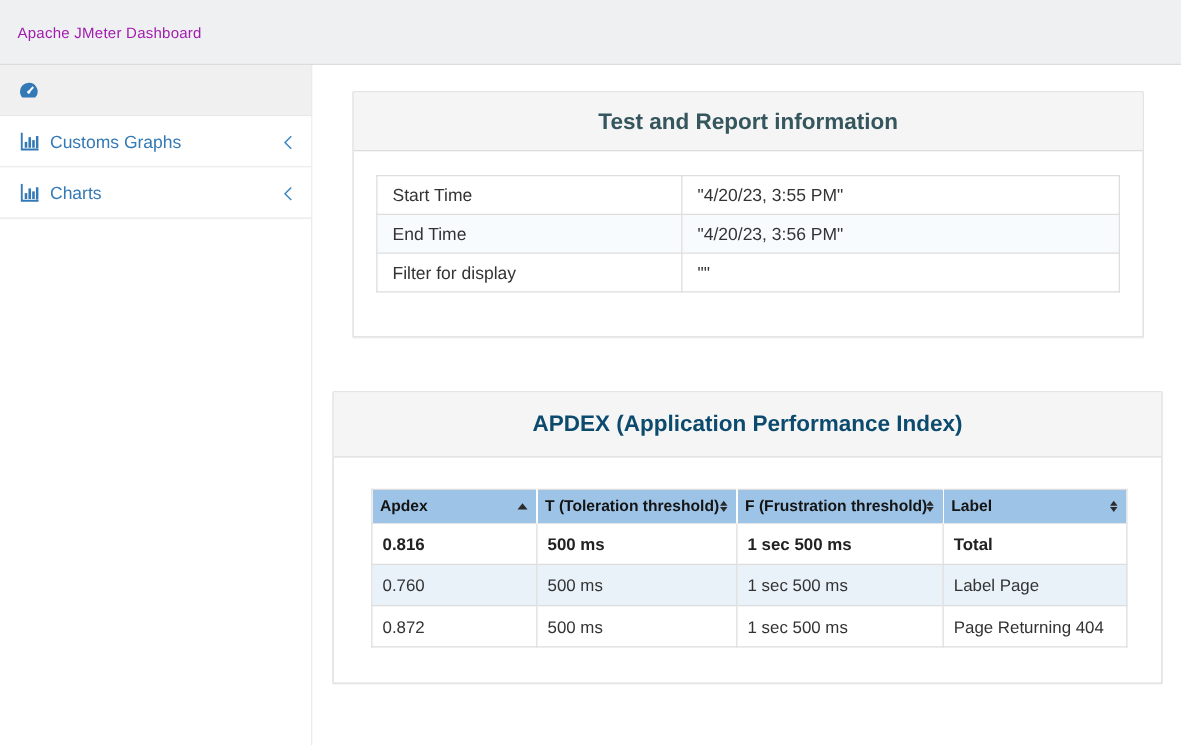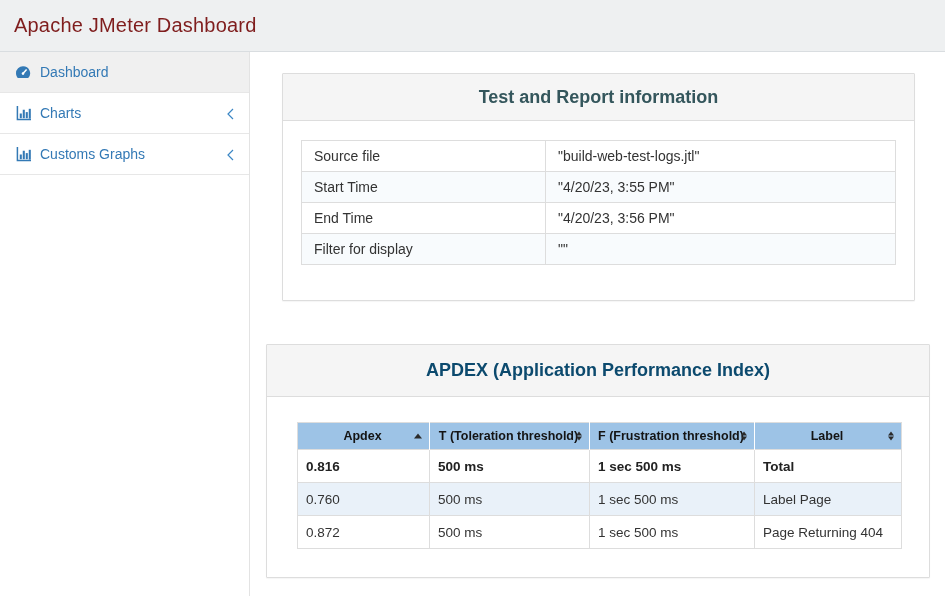--- a/index.html
+++ b/index.html
@@ -4,21 +4,21 @@
 <style>
   * { margin:0; padding:0; box-sizing:border-box; }
   html,body { width:945px; height:596px; overflow:hidden; background:#fff;
               font-family:"Liberation Sans", sans-serif; }
 
   
   .app-header {
     height:52px; background:#eef0f1; border-bottom:1px solid #d9dde0;
     display:flex; align-items:center; padding-left:14px;
   }
-  .app-header .title { font-size:20px; color:#7f1d1d; letter-spacing:.2px; }
+  .app-header .title { font-size:12px; color:#a21caf; letter-spacing:.2px; }
 
   
   .layout { display:flex; height:544px; }
   .sidebar { width:250px; flex:0 0 250px; background:#fff; border-right:1px solid #e3e3e3; }
   .main { flex:1; background:#fff; overflow:hidden; }
 
   
   .nav-item {
     height:41px; display:flex; align-items:center; gap:9px;
     padding:0 14px 0 15px; border-bottom:1px solid #e7e7e7;
@@ -58,21 +58,21 @@
   .apdex-panel { margin:43px 15px 0 16px; width:664px; }
   .apdex-panel .panel-heading { height:52px; }
   .apdex-panel .panel-title { color:#0c4a6e; }
   .apdex-panel .panel-body { padding:25px 30px 28px 30px; }
 
   .apdex-table { border:1px solid #ddd; table-layout:fixed; }
   .apdex-table col.c1 { width:132px; } .apdex-table col.c2 { width:160px; }
   .apdex-table col.c3 { width:165px; } .apdex-table col.c4 { width:147px; }
   .apdex-table th {
     background:#9dc3e6; height:27px; font-size:12.5px; font-weight:bold; color:#141414;
-    text-align:center; position:relative; border-left:1px solid #fff;
+    text-align:left; position:relative; border-left:1px solid #fff;
     padding:0 8px 0 6px; cursor:pointer; white-space:nowrap; overflow:hidden;
   }
   .apdex-table th:first-child { border-left:none; }
   .apdex-table td {
     border:1px solid #ddd; height:33px; padding:4px 8px;
     font-size:13.5px; color:#333; vertical-align:middle;
   }
   .apdex-table tbody tr.striped { background:#e9f1f9; }
   .apdex-table tbody tr.bold td { font-weight:bold; color:#222; }
 
@@ -95,73 +95,68 @@
   <div class="sidebar">
 
     <div class="nav-item active">
       <span class="nav-icon">
         <svg width="16" height="15" viewBox="0 0 16 15">
           <path d="M8 1.2A7 7 0 0 0 1 8.2c0 1.8.68 3.5 1.8 4.8h10.4A7 7 0 0 0 8 1.2z" fill="currentColor"></path>
           <line x1="8" y1="8.6" x2="11.6" y2="4.6" stroke="#fff" stroke-width="1.5"></line>
           <circle cx="8" cy="8.6" r="1.3" fill="#fff"></circle>
         </svg>
       </span>
-      <span class="nav-label">Dashboard</span>
     </div>
 
     <div class="nav-item">
       <span class="nav-icon">
         <svg width="15" height="15" viewBox="0 0 16 16">
           <path d="M1.5 0v14.5H16" stroke="currentColor" stroke-width="1.6" fill="none"></path>
           <rect x="4" y="8" width="2.2" height="5" fill="currentColor"></rect>
           <rect x="7.2" y="4" width="2.2" height="9" fill="currentColor"></rect>
           <rect x="10.4" y="6.5" width="2.2" height="6.5" fill="currentColor"></rect>
           <rect x="13.6" y="3" width="2.2" height="10.5" fill="currentColor"></rect>
         </svg>
       </span>
-      <span class="nav-label">Charts</span>
+      <span class="nav-label">Customs Graphs</span>
       <span class="chevron">
         <svg width="9" height="12" viewBox="0 0 8 12">
           <path d="M6.5 1 1.5 6l5 5" fill="none" stroke="currentColor" stroke-width="1.2"></path>
         </svg>
       </span>
     </div>
 
     <div class="nav-item">
       <span class="nav-icon">
         <svg width="15" height="15" viewBox="0 0 16 16">
           <path d="M1.5 0v14.5H16" stroke="currentColor" stroke-width="1.6" fill="none"></path>
           <rect x="4" y="8" width="2.2" height="5" fill="currentColor"></rect>
           <rect x="7.2" y="4" width="2.2" height="9" fill="currentColor"></rect>
           <rect x="10.4" y="6.5" width="2.2" height="6.5" fill="currentColor"></rect>
           <rect x="13.6" y="3" width="2.2" height="10.5" fill="currentColor"></rect>
         </svg>
       </span>
-      <span class="nav-label">Customs Graphs</span>
+      <span class="nav-label">Charts</span>
       <span class="chevron">
         <svg width="9" height="12" viewBox="0 0 8 12">
           <path d="M6.5 1 1.5 6l5 5" fill="none" stroke="currentColor" stroke-width="1.2"></path>
         </svg>
       </span>
     </div>
   </div>
 
   <div class="main">
 
     <div class="panel info-panel">
       <div class="panel-heading">
         <span class="panel-title">Test and Report information</span>
       </div>
       <div class="panel-body">
         <table class="info-table">
           <tbody>
-            <tr>
-              <td class="k">Source file</td>
-              <td class="v">"build-web-test-logs.jtl"</td>
-            </tr>
             <tr>
               <td class="k">Start Time</td>
               <td class="v">"4/20/23, 3:55 PM"</td>
             </tr>
             <tr>
               <td class="k">End Time</td>
               <td class="v">"4/20/23, 3:56 PM"</td>
             </tr>
             <tr>
               <td class="k">Filter for display</td>

